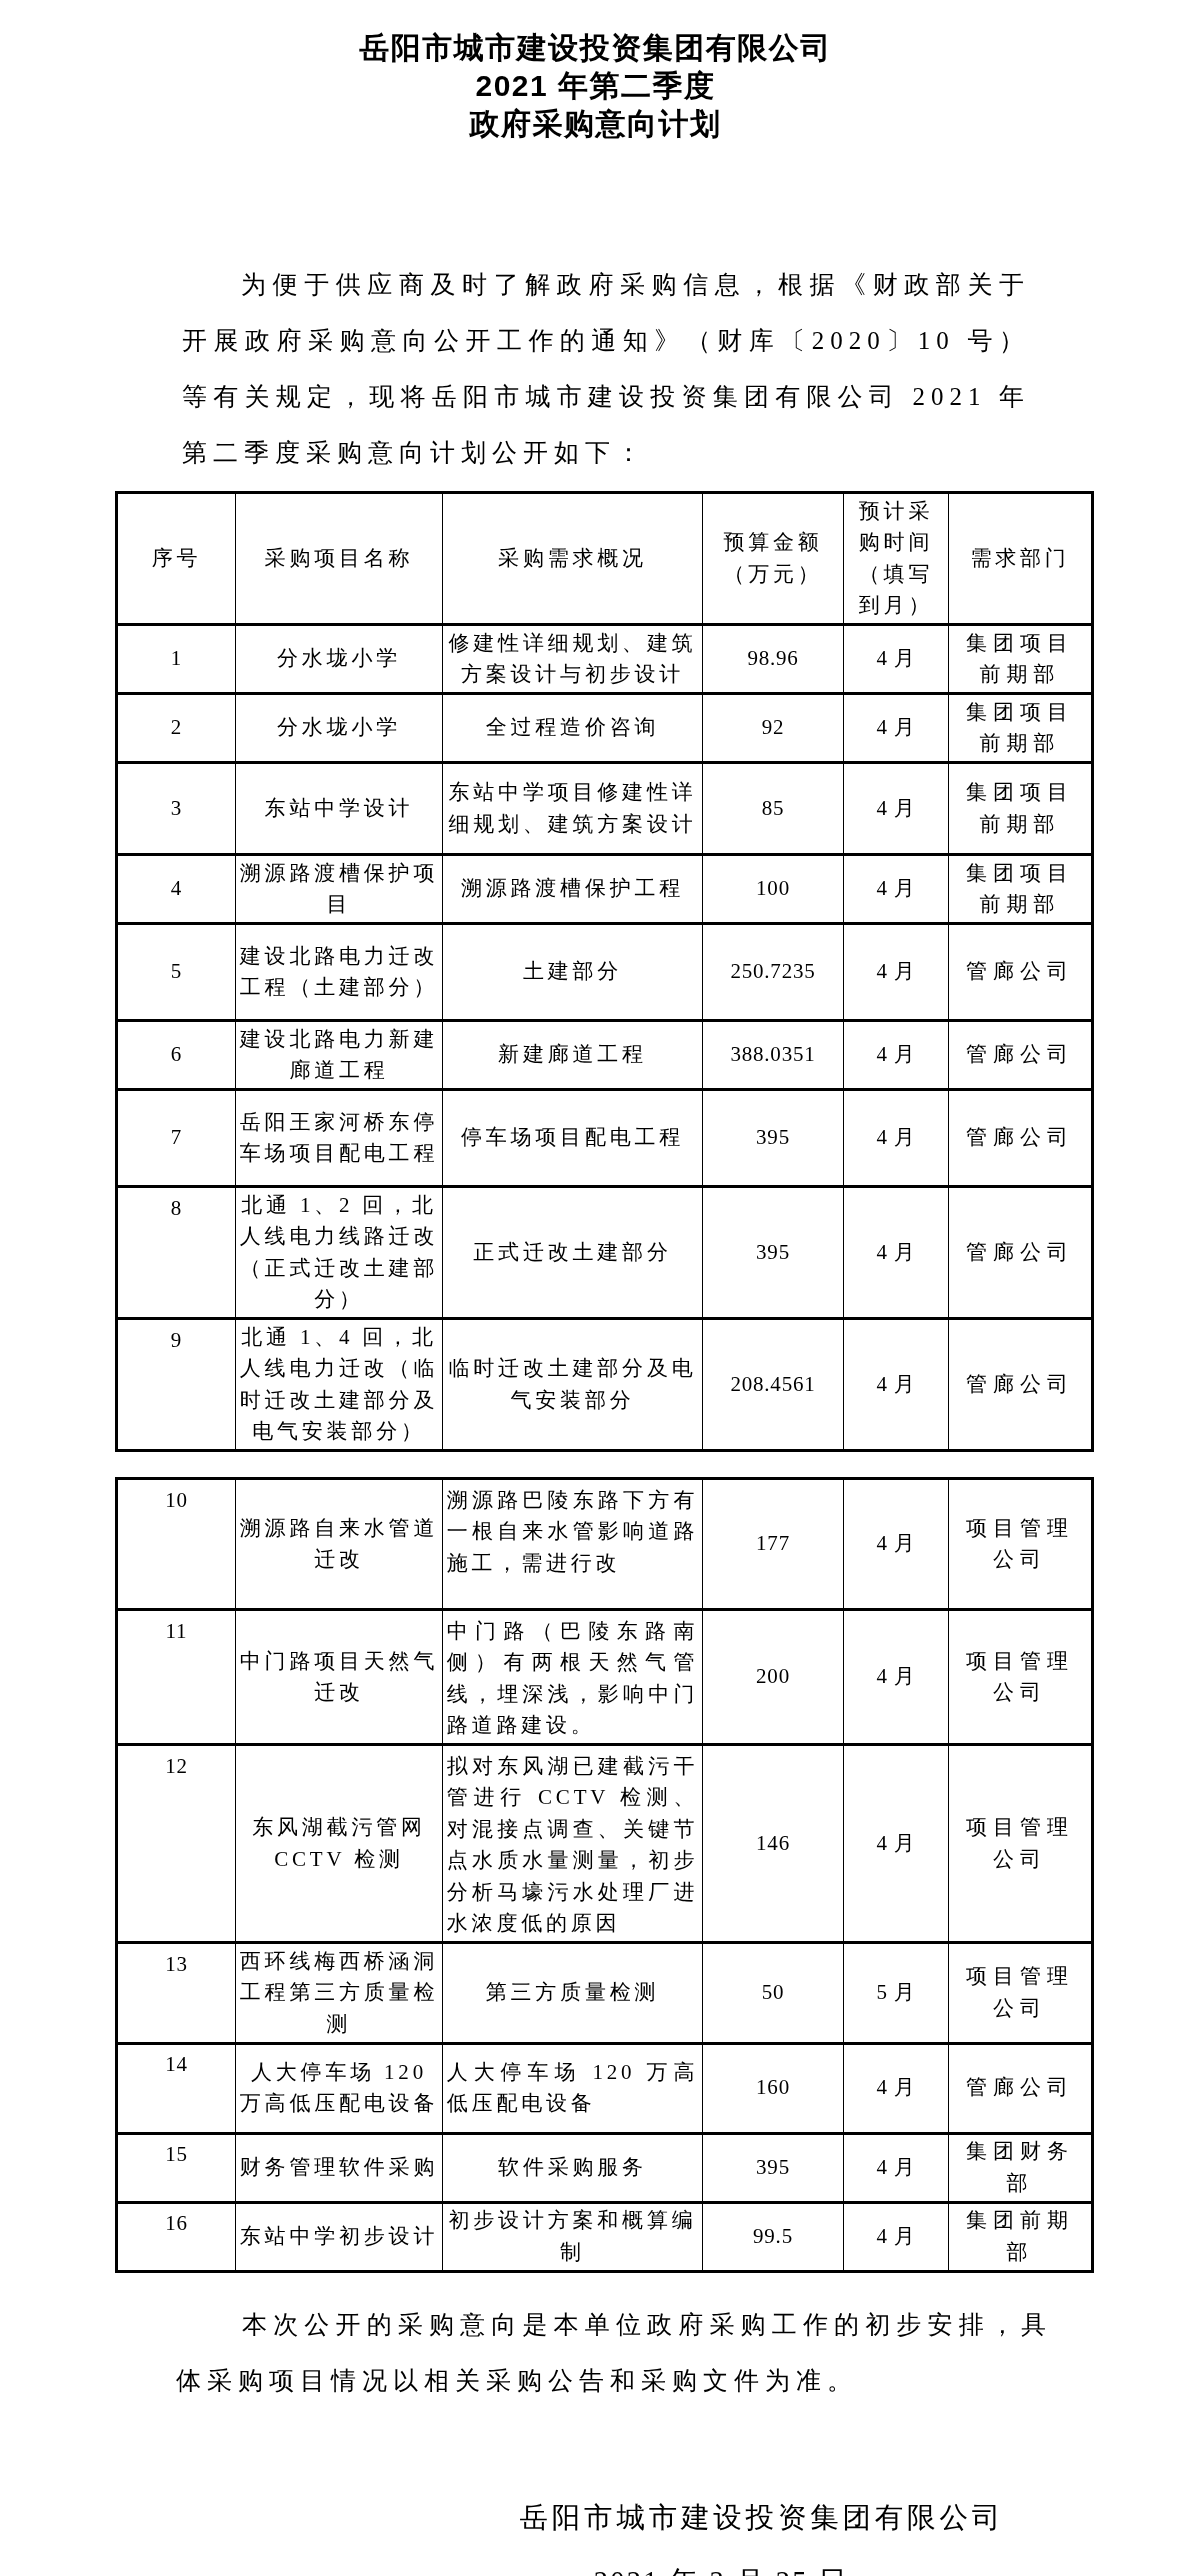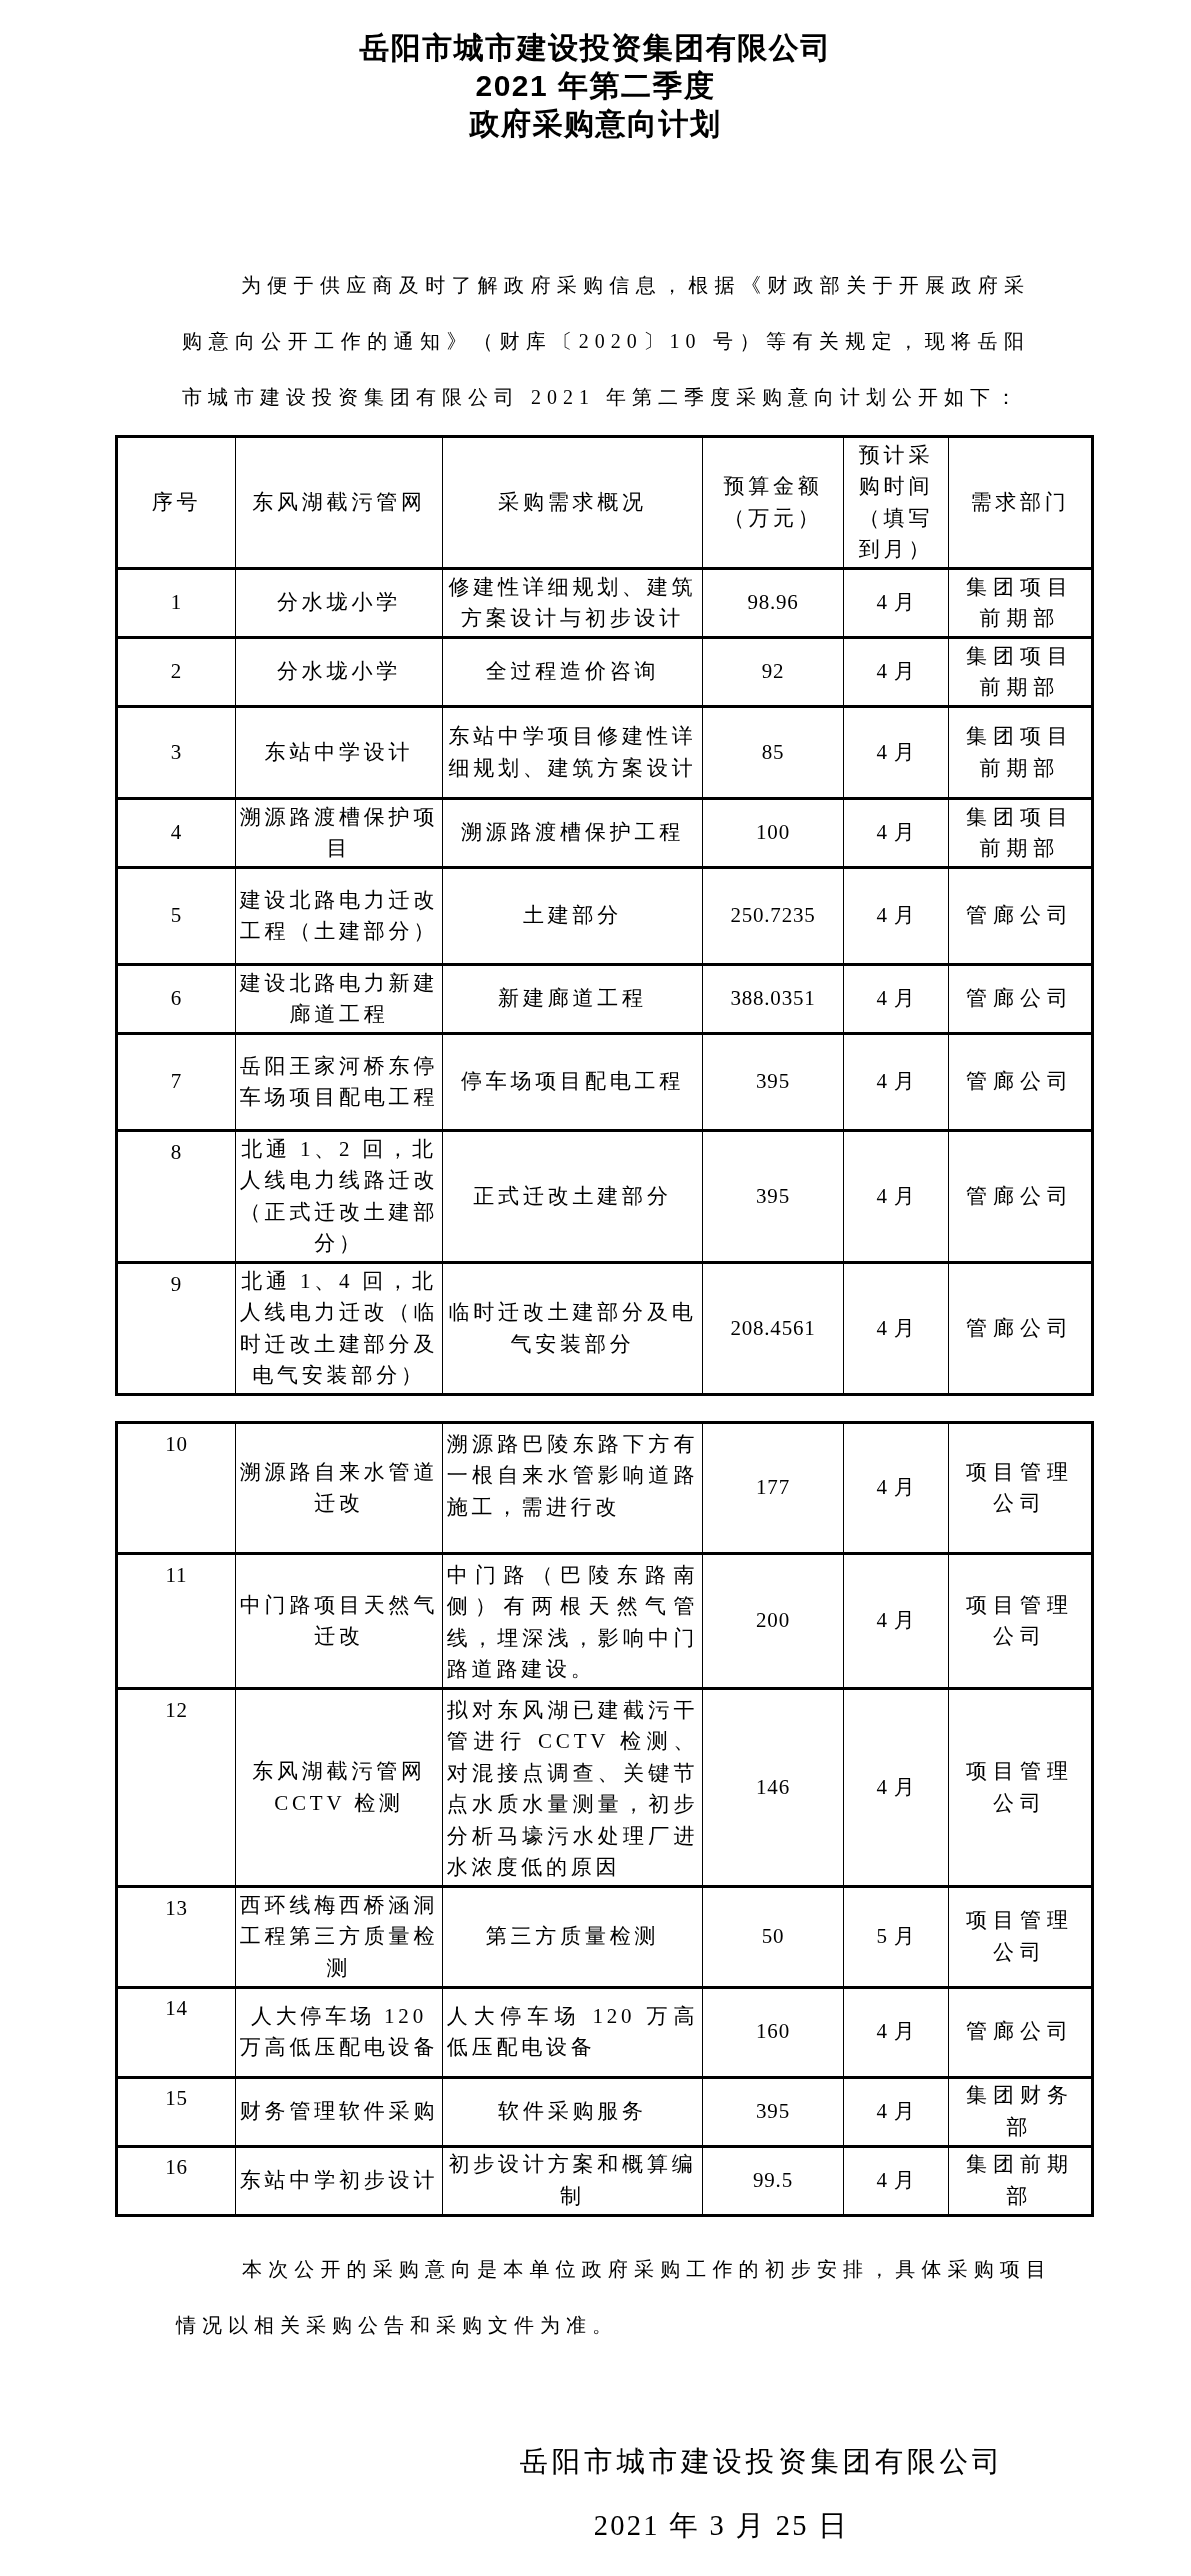--- a/index.html
+++ b/index.html
@@ -14,21 +14,21 @@
   
   .title-block { padding-top: 28.5px; text-align: center; }
   .title-line {
     font-family: "Liberation Sans", "DejaVu Sans", sans-serif;
     font-weight: bold; font-size: 30px; line-height: 38px;
     letter-spacing: 1.5px; white-space: nowrap;
   }
 
   
   .para {
-    font-size: 20px; line-height: 56px; letter-spacing: 6px;
+    font-size: 25px; line-height: 56px; letter-spacing: 6px;
     text-align: justify; text-align-last: left; font-family: Liberation Serif, serif;
   }
   .intro { margin: 114px 161px 0 182px; text-indent: 59px; }
   .closing { margin: 24px 139px 0 176px; text-indent: 66px; }
 
   
   table.doc-table {
     border-collapse: collapse; table-layout: fixed;
     width: 977px; margin-left: 115px;
     border: 3px solid #000;
@@ -111,21 +111,21 @@
       <col class="c1">
         <col class="c2">
         <col class="c3">
         <col class="c4">
         <col class="c5">
         <col class="c6">
     </colgroup>
     <thead>
       <tr>
         <th>序号</th>
-        <th>东风湖截污管网</th>
+        <th>采购项目名称</th>
         <th>采购需求概况</th>
         <th>预算金额（万元）</th>
         <th>预计采购时间（填写到月）</th>
         <th>需求部门</th>
       </tr>
     </thead>
     <tbody id="tbody-1">
         <tr>
     <td>1</td>
     <td>分水垅小学</td>

